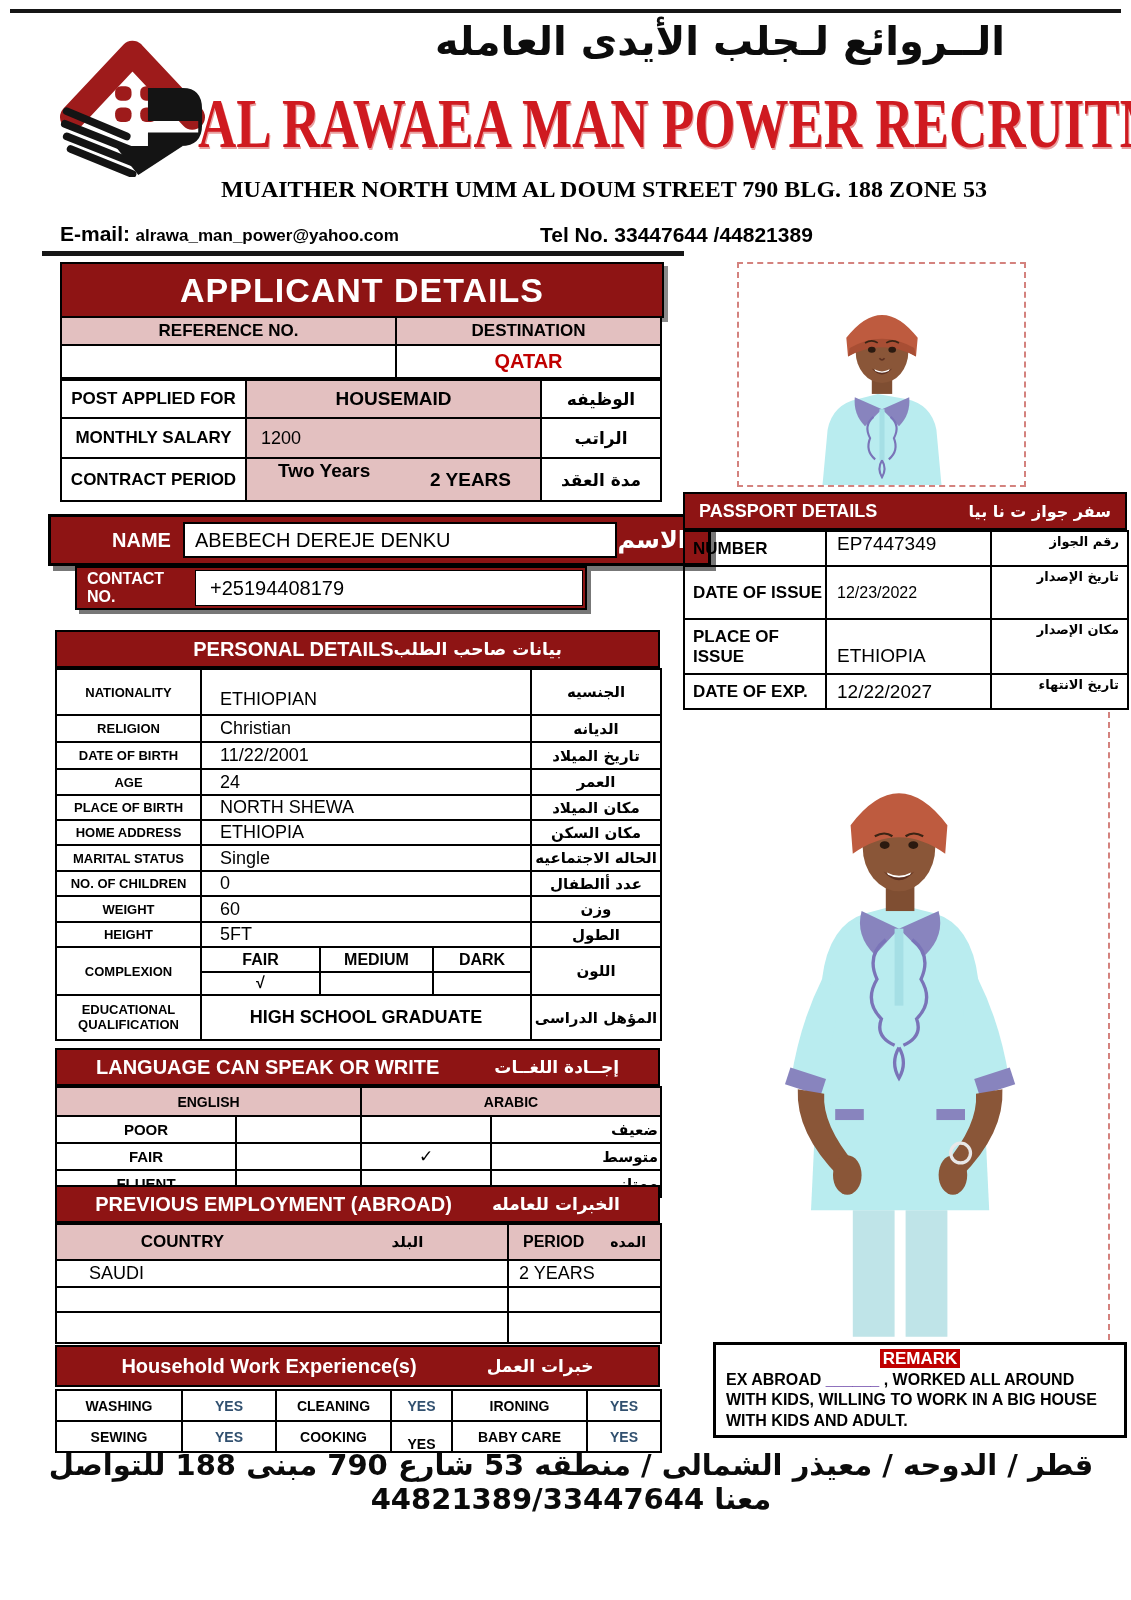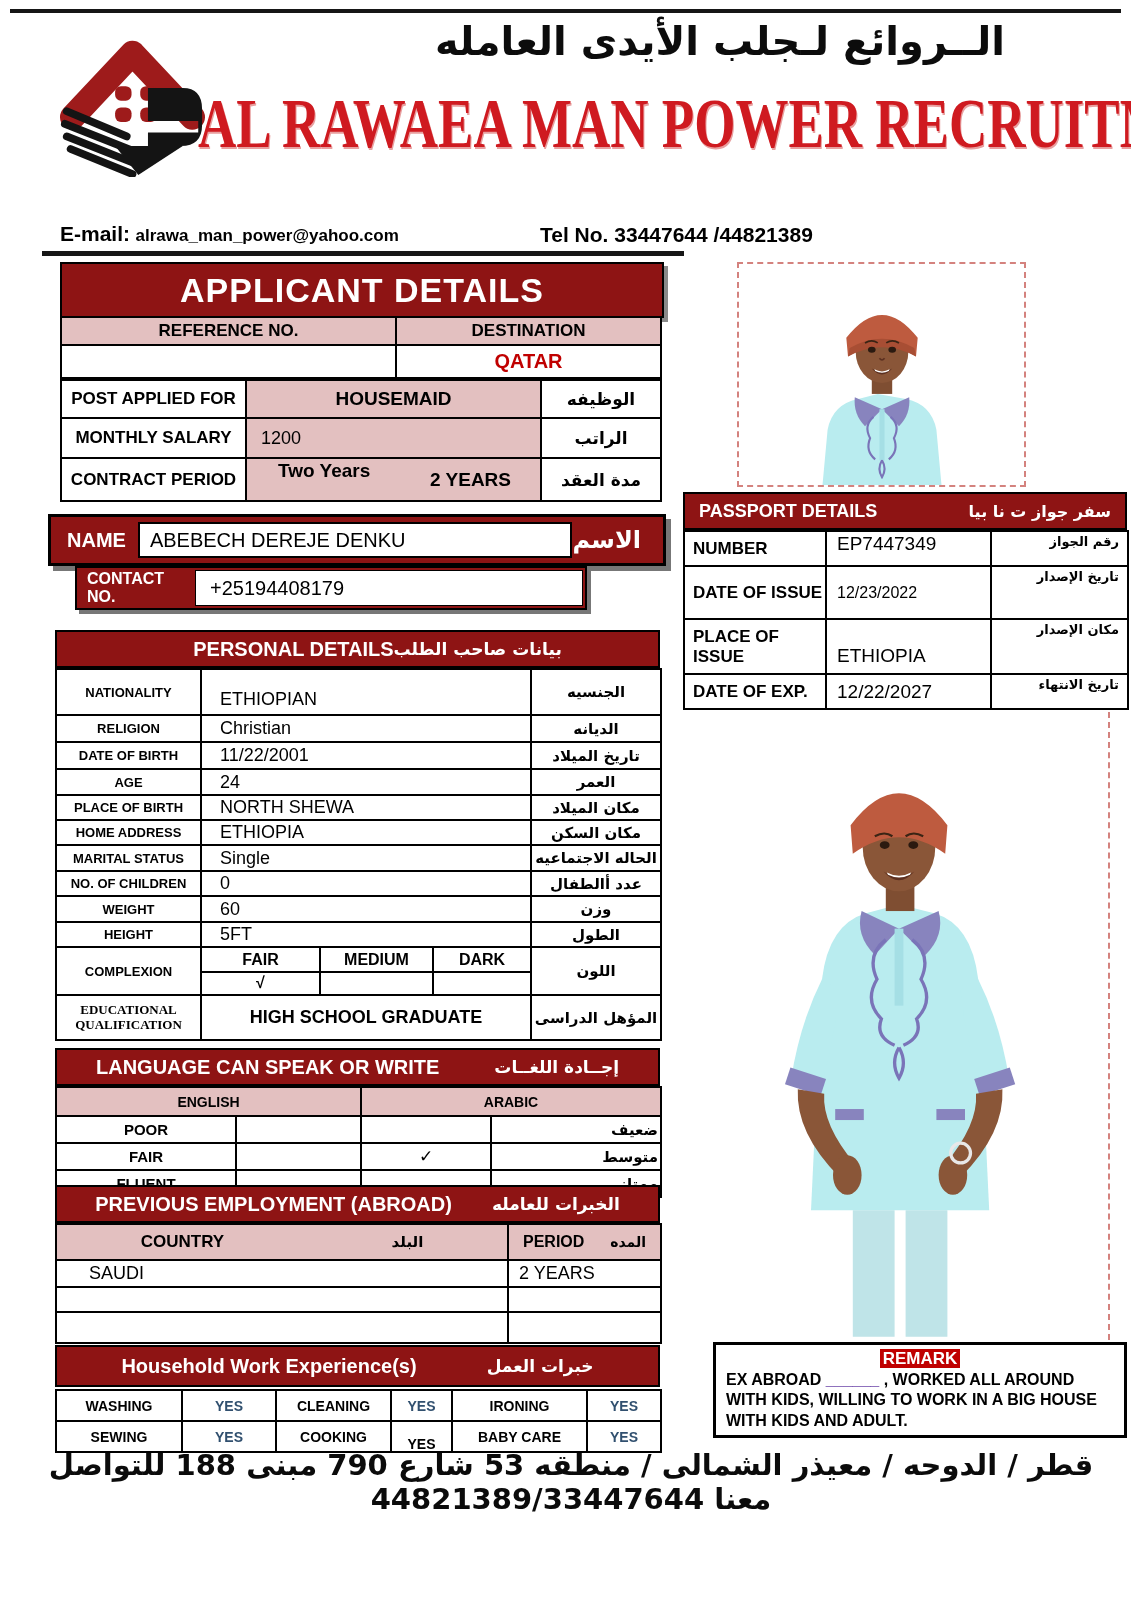--- a/index.html
+++ b/index.html
@@ -30,21 +30,21 @@
              font-size:34px;font-weight:800;letter-spacing:1px;border:2px solid #000;
              box-shadow:4px 4px 0 #8a8a8a;}
   .t-app1{left:60px;top:316px;}
   .t-app2{left:60px;top:379px;}
   td.lab{font-weight:700;font-size:17px;text-align:center;}
   td.val{font-size:18px;padding-left:14px;}
   td.arc{font-size:17px;text-align:center;}
   .qatar{color:#C00000;font-weight:700;font-size:20px;text-align:center;}
   
   .namebar{left:48px;top:514px;width:612px;height:46px;border:3px solid #000;
-           box-shadow:5px 5px 0 #777;display:flex;align-items:center;}
+           box-shadow:5px 5px 0 #777;display:flex;align-items:center;padding-left:45px;}
   .namebar .nlabel{font-weight:700;font-size:20px;margin-left:16px;}
   .namebar .ninput{background:#fff;color:#000;border:2px solid #000;height:32px;line-height:32px;
            width:420px;margin-left:12px;padding-left:10px;font-size:20px;}
   .namebar .nar{margin-left:auto;margin-right:22px;font-size:24px;}
   .contactbar{left:75px;top:566px;width:508px;height:40px;border:2px solid #000;
            box-shadow:4px 4px 0 #777;display:flex;align-items:center;}
   .contactbar .clabel{font-weight:700;font-size:16px;margin-left:10px;width:108px;}
   .contactbar .cinput{background:#fff;color:#000;border:1px solid #000;height:34px;line-height:34px;
            flex:1;margin-right:2px;padding-left:14px;font-size:20px;}
   
@@ -135,20 +135,21 @@
       </g>
       <g fill="#141414">
         <path d="M112 58 L132 58 Q152 58 152 80 L152 96 Q152 118 130 118 L96 118 L96 104 L148 104 L148 92 L96 92 L96 58 Z"></path>
         <path d="M62 118 L132 118 L86 148 Z"></path>
       </g>
     </svg>
   </div>
 
   <div class="abs arabic-title ar">الــروائع لـجلب الأيدى العامله</div>
   <div class="abs company">AL RAWAEA MAN POWER RECRUITMENT</div>
+  <div class="abs address">MUAITHER NORTH UMM AL DOUM STREET 790 BLG. 188 ZONE 53</div>
   <div class="abs emailrow">
     <span class="em-label">E-mail:</span>
     <span class="em-val">alrawa_man_power@yahoo.com</span>
     <span class="tel">Tel No. 33447644 /44821389</span>
   </div>
   <div class="abs mid-rule"></div>
 
   <div class="abs app-title maroon">APPLICANT DETAILS</div>
 
   <table class="abs t-app1">
@@ -275,21 +276,21 @@
           <div>MEDIUM</div>
           <div>DARK</div>
           <div>√</div>
           <div></div>
           <div></div>
         </div>
       </td>
       <td class="arc ar">اللون</td>
     </tr>
     <tr style="height:45px">
-      <td class="lab" style="white-space:normal;line-height:1.15;font-family:Liberation Serif, serif;">
+      <td class="lab" style="white-space:normal;line-height:1.15;">
         <span>EDUCATIONAL</span><br>
         <span>QUALIFICATION</span>
       </td>
       <td style="font-weight:700;font-size:18px;text-align:center;">HIGH SCHOOL GRADUATE</td>
       <td class="arc ar">المؤهل الدراسى</td>
     </tr>
   </tbody>
     </table>
 
   <div class="abs secbar maroon language-bar">

